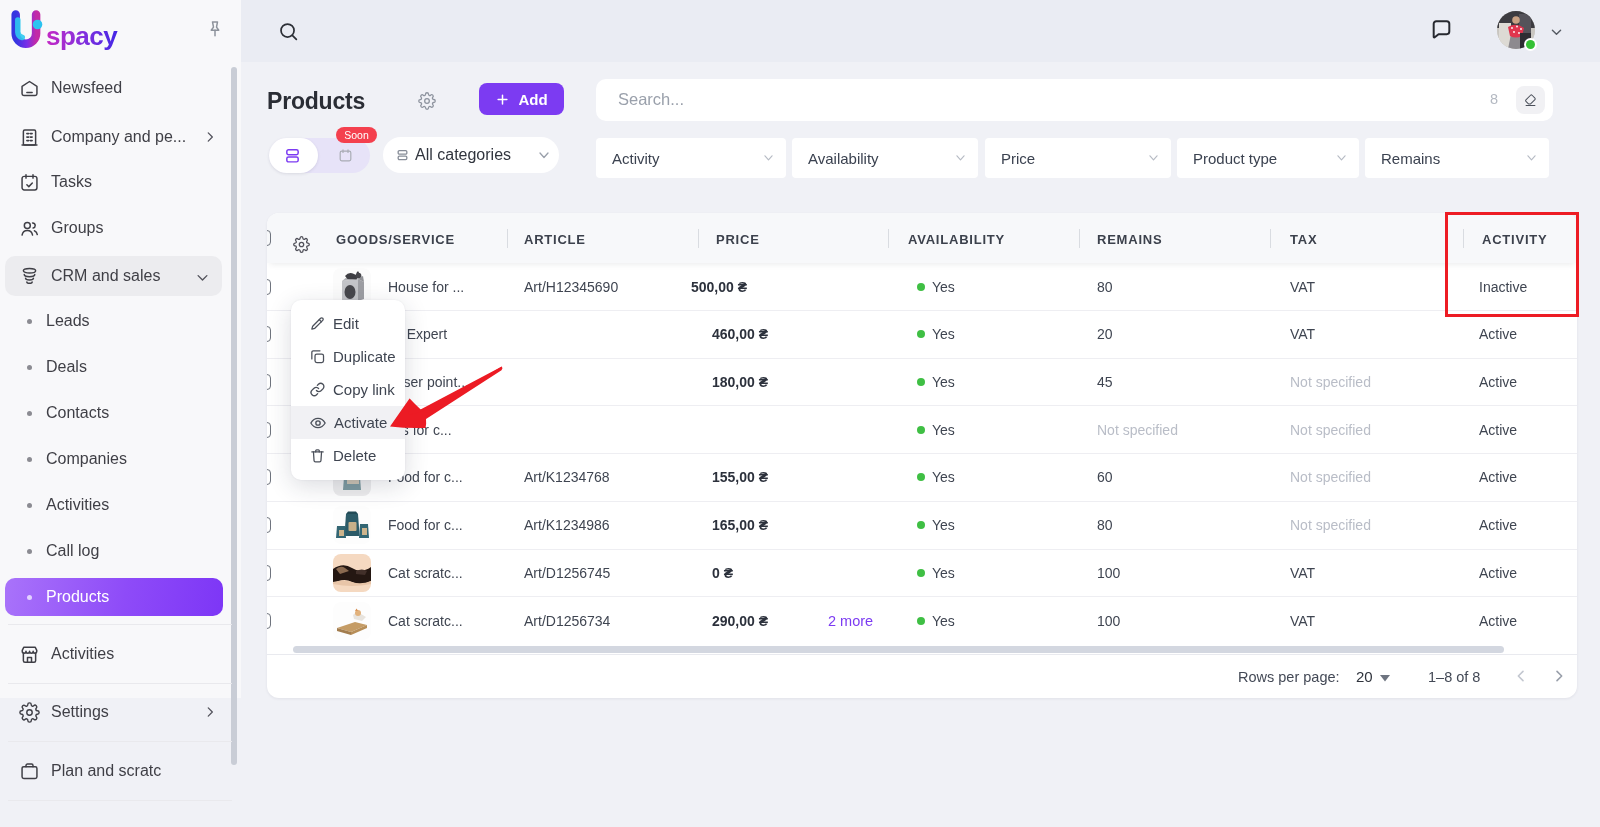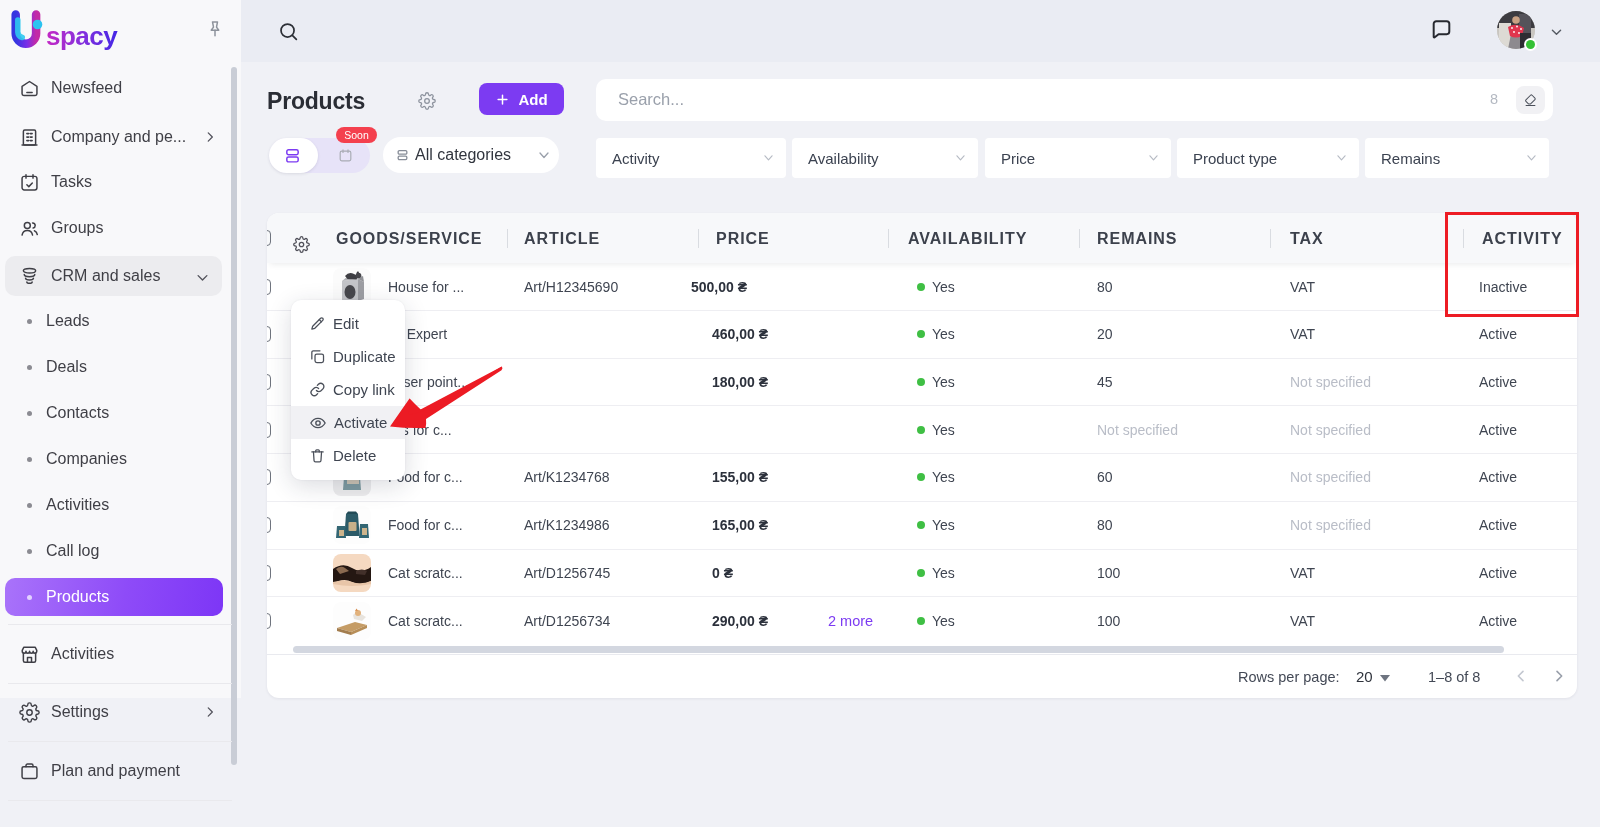--- a/index.html
+++ b/index.html
@@ -16,21 +16,21 @@
 .subitem{position:absolute;left:0;width:241px;height:36px;display:flex;align-items:center;color:#3f3f46;font-size:16px}
 .subitem .dot{width:5px;height:5px;border-radius:50%;background:#8b8b92;margin-left:27px;margin-right:14px}
 .sdivider{position:absolute;left:8px;width:224px;height:1px;background:#e9e9ed}
 .chev-r{position:absolute;color:#52525b}
 
 .fbox{position:absolute;background:#fff;border-radius:4px;color:#3b4250;font-size:15px;display:flex;align-items:center;padding-left:16px}
 .fbox .cv{position:absolute;right:12px;top:50%;margin-top:-4px}
 
 #card{left:267px;top:213px;width:1310px;height:485px;background:#fff;border-radius:12px;box-shadow:0 1px 3px rgba(25,30,50,.07);overflow:hidden}
 #thead{position:absolute;left:0;top:0;width:1310px;height:50px;background:#f7f8fa;box-shadow:0 4px 6px -3px rgba(40,45,60,.10)}
-.hlabel{position:absolute;top:32px;font-size:16px;font-weight:bold;color:#3c414c;letter-spacing:.06em;transform:translateY(-50%);top:26px}
+.hlabel{position:absolute;top:32px;font-size:13px;font-weight:bold;color:#3c414c;letter-spacing:.06em;transform:translateY(-50%);top:26px}
 .vsep{position:absolute;top:16px;width:1px;height:19px;background:#d9dce1}
 .trow{position:absolute;left:0;width:1310px;height:48px;border-bottom:1px solid #eeeef2}
 .cell{position:absolute;top:50%;transform:translateY(-50%);font-size:14px;color:#3f4551;white-space:nowrap}
 .price{font-weight:bold;color:#2c313c}
 .muted{color:#b9bdc7}
 .ckb{position:absolute;left:-10px;top:50%;margin-top:-8px;width:14px;height:16px;border:1.5px solid #6f747e;border-radius:4px}
 .pimg{position:absolute;left:66px;top:50%;margin-top:-19px;width:38px;height:38px;border-radius:8px;overflow:hidden}
 .gdot{position:absolute;left:650px;top:50%;margin-top:-4px;width:8px;height:8px;border-radius:50%;background:#3fbf44}
 
 #menu{left:291px;top:300px;width:114px;height:180px;background:#fff;border-radius:10px;box-shadow:0 6px 24px rgba(30,35,60,.16),0 0 2px rgba(30,35,60,.08);z-index:30}
@@ -256,21 +256,21 @@
     </div>
     <svg class="chev-r" style="left:203px;top:705px" width="14" height="14" viewBox="0 0 24 24" fill="none" stroke="#52525b" stroke-width="2.2" stroke-linecap="round" stroke-linejoin="round">
         <path d="M9 5l7 7-7 7"></path>
       </svg>
     <div class="sdivider" style="top:741px"></div>
     <div class="sitem" style="top:753px">
       <svg width="21" height="21" viewBox="0 0 24 24" fill="none" stroke="#3f3f46" stroke-width="1.7" stroke-linecap="round" stroke-linejoin="round">
           <rect x="3.5" y="6.5" width="17" height="13.5" rx="2"></rect>
           <path d="M8 6.5V5.2A1.7 1.7 0 0 1 9.7 3.5h4.6A1.7 1.7 0 0 1 16 5.2v1.3"></path>
         </svg>
-      <span>Plan and payment</span>
+      <span>Plan and scratc</span>
     </div>
     <div class="sdivider" style="top:800px"></div>
   </div>
   <div id="card" class="abs">
     <div id="thead" class="dots">
       <div class="ckb" style="top:25px"></div>
       <svg class="abs" style="left:26px;top:230px;top:23px" width="17" height="17" viewBox="0 0 24 24" fill="none" stroke="#52525b" stroke-width="1.8" stroke-linecap="round" stroke-linejoin="round">
           <circle cx="12" cy="12" r="3.1"></circle>
           <path d="M19.4 15a1.65 1.65 0 0 0 .33 1.82l.06.06a2 2 0 0 1-2.83 2.83l-.06-.06a1.65 1.65 0 0 0-1.82-.33 1.65 1.65 0 0 0-1 1.51V21a2 2 0 0 1-4 0v-.09A1.65 1.65 0 0 0 9 19.4a1.65 1.65 0 0 0-1.82.33l-.06.06a2 2 0 0 1-2.83-2.83l.06-.06a1.65 1.65 0 0 0 .33-1.82 1.65 1.65 0 0 0-1.51-1H3a2 2 0 0 1 0-4h.09A1.65 1.65 0 0 0 4.6 9a1.65 1.65 0 0 0-.33-1.82l-.06-.06a2 2 0 0 1 2.83-2.83l.06.06a1.65 1.65 0 0 0 1.82.33H9a1.65 1.65 0 0 0 1-1.51V3a2 2 0 0 1 4 0v.09a1.65 1.65 0 0 0 1 1.51 1.65 1.65 0 0 0 1.82-.33l.06-.06a2 2 0 0 1 2.83 2.83l-.06.06a1.65 1.65 0 0 0-.33 1.82V9a1.65 1.65 0 0 0 1.51 1H21a2 2 0 0 1 0 4h-.09a1.65 1.65 0 0 0-1.51 1z"></path>
         </svg>

